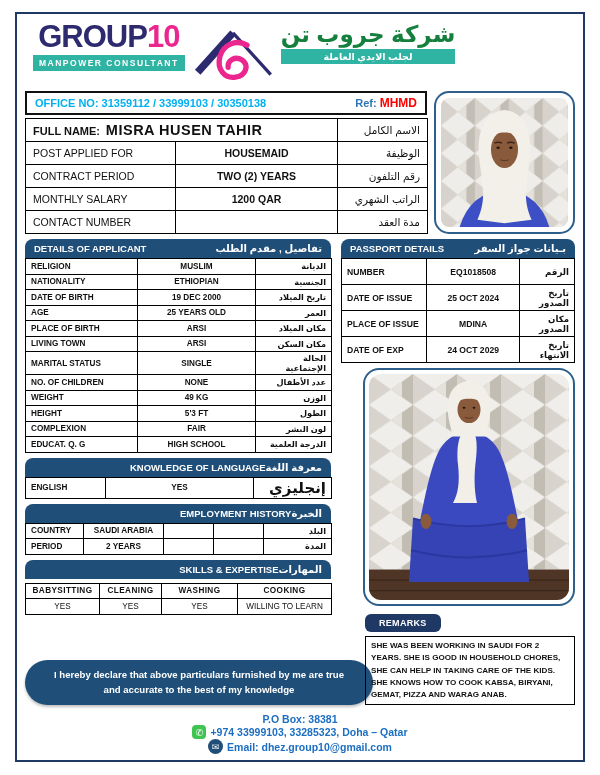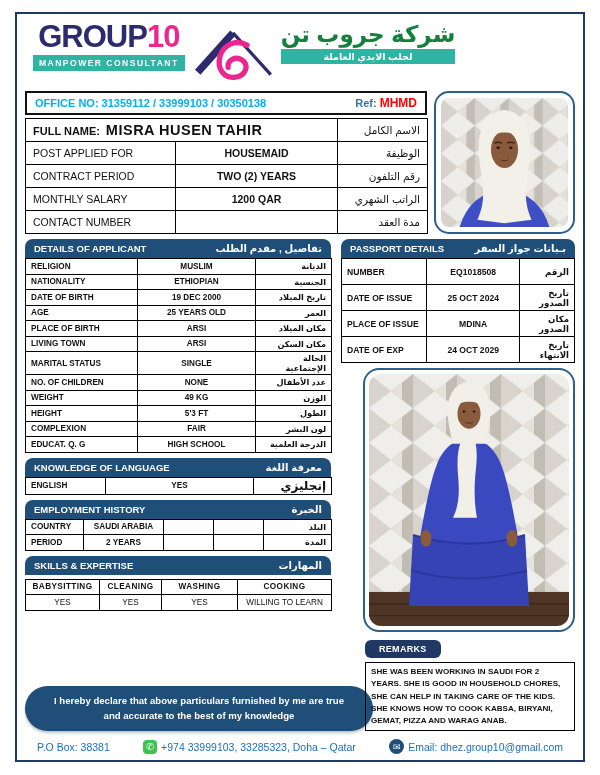--- a/index.html
+++ b/index.html
@@ -43,39 +43,39 @@
   
   .columns { display: flex; gap: 10px; margin-top: 5px; flex: 1; min-height: 0; }
   .col-left { width: 306px; display: flex; flex-direction: column; }
   .col-right { flex: 1; display: flex; flex-direction: column; }
   .section-bar { background: #1f4e79; color: #fff; display: flex; justify-content: space-between; align-items: center; font-weight: bold; font-size: 9.5px; padding: 4px 9px; border-radius: 8px 8px 0 0; }
   .section-bar .bar-ar { direction: rtl; font-size: 10px; }
   .data-table td { border: 1.4px solid #000; font-size: 8.2px; padding: 1px 5px; height: 15.5px; color: #111; }
   .d-label { font-weight: bold; }
   .d-value { text-align: center; font-weight: 600; }
   .d-ar { text-align: right; direction: rtl; font-weight: bold; font-size: 8.8px; }
-  .mt { margin-top: 5px; }
+  .mt { margin-top: 5px; justify-content: flex-end; }
   .skills-table { margin-top: 4px; }
   .skills-table td { text-align: center; }
   .sk-h { font-weight: bold; letter-spacing: .4px; }
   
   .passport-table td { height: 26px; font-size: 8.6px; }
   .pp-value { font-size: 9.5px; }
   .pp-number { font-size: 11px; font-weight: bold; }
   
   .photo-body-box { margin: 5px 0 0 auto; width: 212px; flex: 1; min-height: 0; border: 2px solid #2e5f8a; border-radius: 16px; padding: 4px; background: #fff; }
   .photo-body-box svg { width: 100%; height: 100%; border-radius: 12px; display: block; }
   
   .remarks-wrap { margin: 6px 0 0 auto; width: 210px; }
   .remarks-badge { background: #1f3864; color: #fff; font-weight: bold; font-size: 9px; padding: 4px 14px; border-radius: 6px; display: inline-block; letter-spacing: .3px; }
   .remarks-box { border: 1.8px solid #000; padding: 3px 5px; font-size: 8.1px; font-weight: 600; line-height: 1.5; margin-top: 4px; color: #111; }
   
   .declaration { background: #1f4e79; color: #fff; border-radius: 24px; padding: 8px 26px; text-align: center; font-size: 9.6px; font-weight: 600; width: 348px; margin-top: auto; line-height: 1.5; box-shadow: 0 2px 3px rgba(0,0,0,.25); }
   
-  .footer { display: flex; align-items: center; justify-content: space-between; padding: 8px 12px 2px; font-size: 10.5px; font-weight: normal; color: #1b6ec2; }
+  .footer { display: flex; align-items: center; justify-content: space-between; padding: 8px 12px 2px; font-size: 10.5px; font-weight: bold; color: #1b6ec2; flex-direction: column; }
   .f-item { display: flex; align-items: center; gap: 4px; }
   .wa-icon { background: #3fc351; color: #fff; width: 14px; height: 14px; border-radius: 4px; display: inline-flex; align-items: center; justify-content: center; font-size: 9.5px; }
   .mail-icon { background: #1f4e79; color: #fff; width: 15px; height: 15px; border-radius: 50%; display: inline-flex; align-items: center; justify-content: center; font-size: 9px; }
 </style>
 </head>
 <body>
 
 <div class="page">
 
   <div class="header">
@@ -244,21 +244,21 @@
       <table class="data-table">
         <colgroup>
             <col style="width:80px">
             <col style="width:148px">
             <col style="width:78px">
           </colgroup>
         <tbody>
         <tr>
               <td class="d-label">ENGLISH</td>
               <td class="d-value">YES</td>
-              <td class="d-ar" style="font-size:12px">إنجليزي</td>
+              <td class="d-ar" style="font-size:15px">إنجليزي</td>
             </tr>
       </tbody>
         </table>
 
       <div class="section-bar mt">
         <span>EMPLOYMENT HISTORY</span>
         <span class="bar-ar">الخبرة</span>
       </div>
       <table class="data-table">
         <colgroup>

